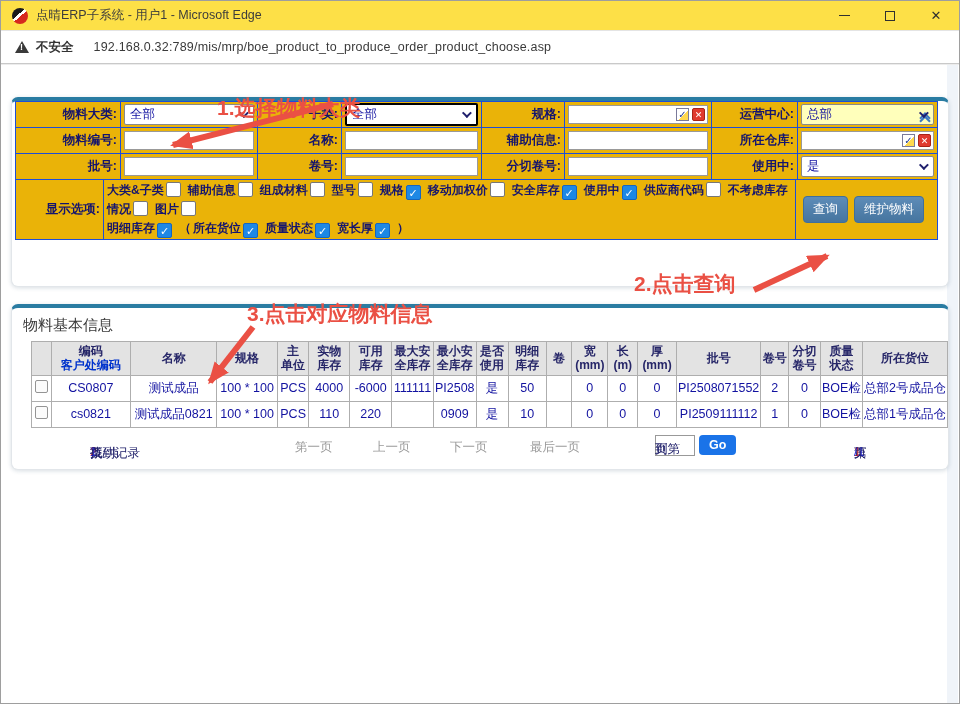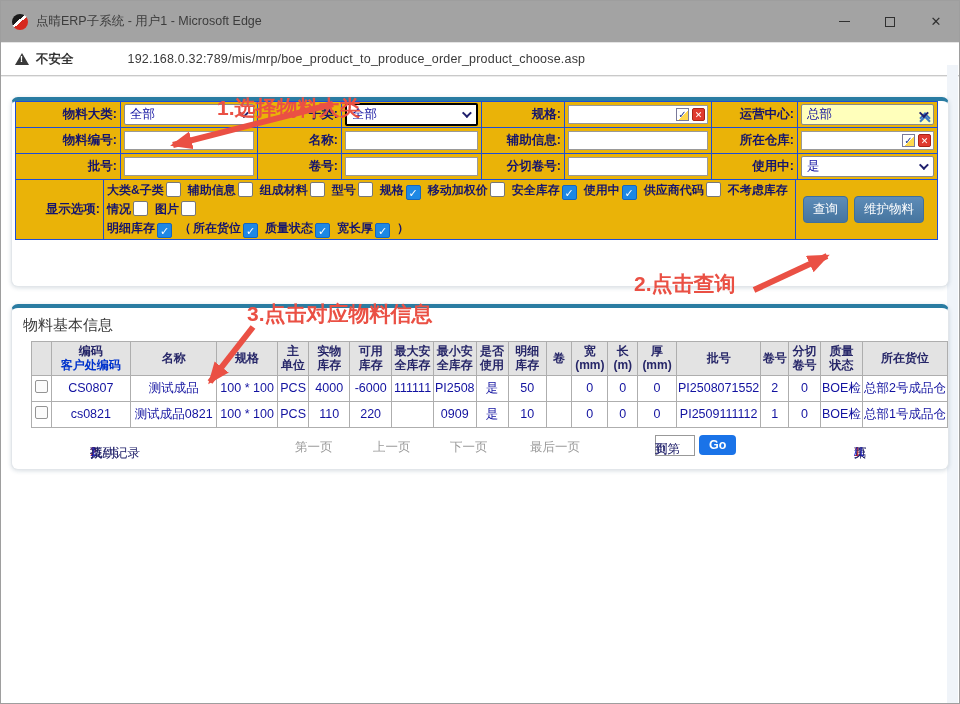--- a/index.html
+++ b/index.html
@@ -1,36 +1,36 @@
 <!DOCTYPE html>
 <html><head>
 <meta charset="utf-8">
 <style>
   * { margin:0; padding:0; box-sizing:border-box; }
   html,body { width:960px; height:704px; background:#fff; font-family:"Liberation Sans","DejaVu Sans",sans-serif; overflow:hidden; }
   body { position:relative; border:1px solid #9e9e9e; }
 
   
-  .titlebar { height:42px; display:flex; align-items:center; background:#a3a3a3; border-bottom:1px solid #e4e4e4; }
+  .titlebar { height:30px; display:flex; align-items:center; background:#fde047; border-bottom:1px solid #e4e4e4; }
   .favicon { width:16px; height:16px; border-radius:50%; margin:0 8px 0 11px;
     background:linear-gradient(140deg,#1b1b1b 0 40%,#ffffff 40% 52%,#d6291e 52% 100%); flex:0 0 auto; }
   .wtitle { font-size:12.5px; color:#3c3c3c; flex:1 1 auto; white-space:nowrap; overflow:hidden; }
   .wctl { width:46px; height:30px; display:flex; align-items:center; justify-content:center; color:#303030; }
   .ic-min { width:11px; height:0; border-top:1.5px solid #303030; display:block; }
   .ic-max { width:10px; height:10px; border:1.2px solid #303030; display:block; }
   .ic-close { font-size:13px; line-height:1; }
 
   
   .addressbar { height:33px; display:flex; align-items:center; background:#fff;
     border-bottom:1px solid #c9c9c9; box-shadow:0 1px 0 #ececec; padding-left:14px; }
   .warn { width:0; height:0; border-left:7px solid transparent; border-right:7px solid transparent;
     border-bottom:12px solid #3a3a3a; position:relative; margin-right:7px; }
   .warn::after { content:"!"; position:absolute; left:-2px; top:1px; color:#fff; font-size:9px; font-weight:bold; }
   .sec { font-size:12.5px; color:#333; font-weight:bold; margin-right:20px; }
-  .url { font-size:12.5px; color:#3a3a3a; letter-spacing:.2px;margin-left:34px; }
+  .url { font-size:12.5px; color:#3a3a3a; letter-spacing:.2px; }
 
   
   .card { position:absolute; left:10px; width:938px; background:#fff; border:1px solid #e2e6ea;
     border-top:4px solid #2a7ca2; border-radius:7px; box-shadow:0 1px 4px rgba(40,70,100,.18); }
   .card1 { top:96px; height:190px; }
   .card2 { top:303px; height:166px; }
   .ctitle { font-size:15px; color:#3a3a3a; padding:8px 0 6px 11px; }
   .collapse { position:absolute; right:16px; top:13px; width:14px; height:12px; }
   .collapse i { display:block; width:8px; height:8px; border-left:2px solid #3b78c3; border-top:2px solid #3b78c3;
     transform:rotate(45deg); margin:0 auto -5px auto; }

